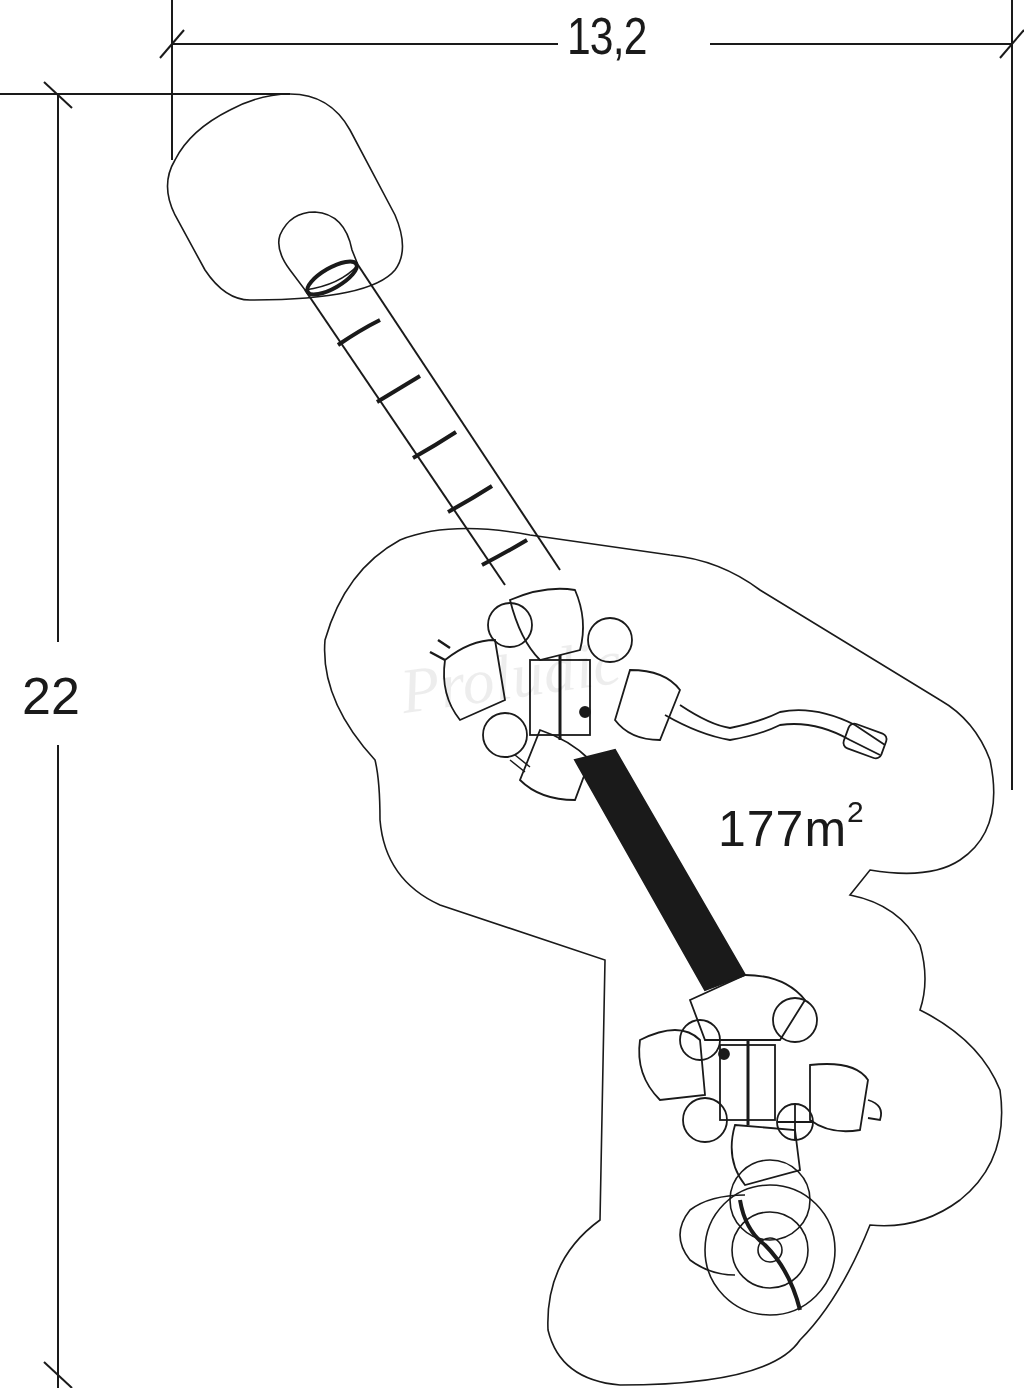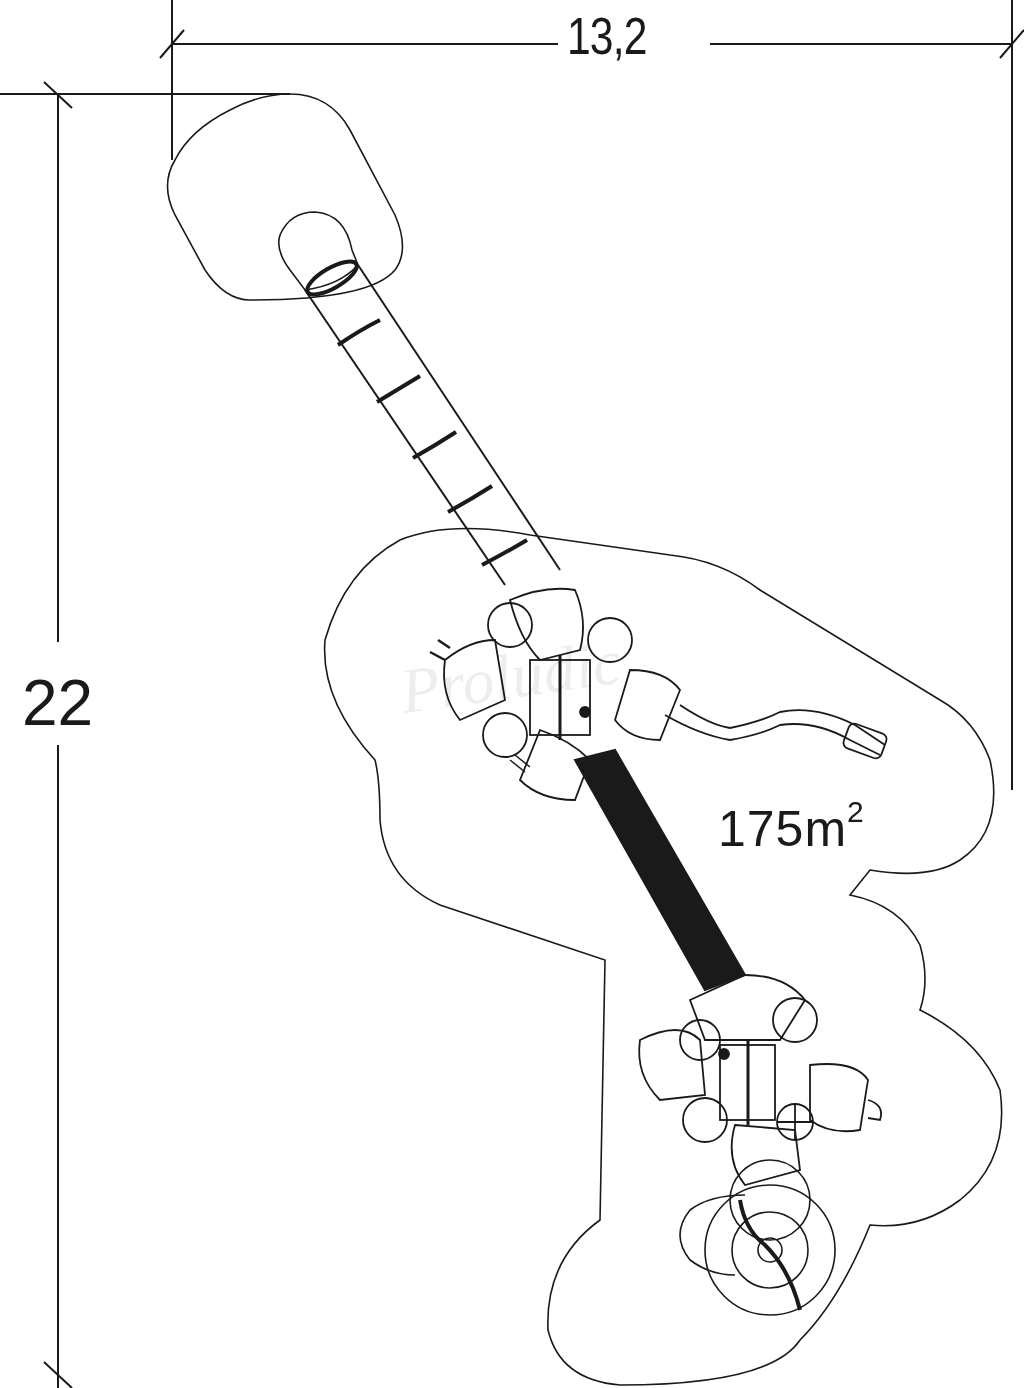--- a/index.html
+++ b/index.html
@@ -1,20 +1,20 @@
 <!DOCTYPE html>
 <html><head>
 <meta charset="utf-8">
 <style>
   html, body { margin: 0; padding: 0; background: #ffffff; }
   body { width: 1024px; height: 1388px; position: relative; overflow: hidden; font-family: "Liberation Sans", sans-serif; }
   svg#plan { position: absolute; left: 0; top: 0; }
   .dim-text { position: absolute; color: #1a1a1a; font-family: "Liberation Sans", sans-serif; background: #fff; }
   #dim-width { left: 562px; top: 6px; font-size: 52px; transform: scaleX(0.82); transform-origin: left top; padding: 0 6px; letter-spacing: -1px; }
-  #dim-height { left: 22px; top: 662px; font-size: 64px; padding: 4px 0; text-align: center; }
+  #dim-height { left: 22px; top: 662px; font-size: 52px; padding: 4px 0; text-align: center; }
   #area { left: 718px; top: 800px; font-size: 50px; background: transparent; letter-spacing: 1px; }
   #area sup { font-size: 30px; position: relative; top: -6px; }
   .watermark { position: absolute; left: 400px; top: 640px; font-family: "Liberation Serif", serif; font-style: italic; font-size: 64px; color: rgba(0,0,0,0.07); transform: rotate(-8deg); }
 </style>
 </head>
 <body>
 
 <svg id="plan" width="1024" height="1388" viewBox="0 0 1024 1388" fill="none" stroke="#1a1a1a" stroke-width="2">
 
   <g stroke-width="2">
@@ -99,13 +99,13 @@
     <circle cx="770" cy="1200" r="40"></circle>
     <path d="M745,1195 Q710,1195 690,1210 Q670,1235 690,1260 Q710,1275 735,1275"></path>
     <path d="M740,1200 Q745,1230 765,1245 Q790,1270 800,1310" stroke-width="4"></path>
   </g>
 </svg>
 
 <div class="watermark">Proludic</div>
 
 <div id="dim-width" class="dim-text">13,2</div>
 <div id="dim-height" class="dim-text">22</div>
-<div id="area" class="dim-text"><span>175</span><span>m</span><sup>2</sup></div>
+<div id="area" class="dim-text"><span>177</span><span>m</span><sup>2</sup></div>
 
 </body></html>

